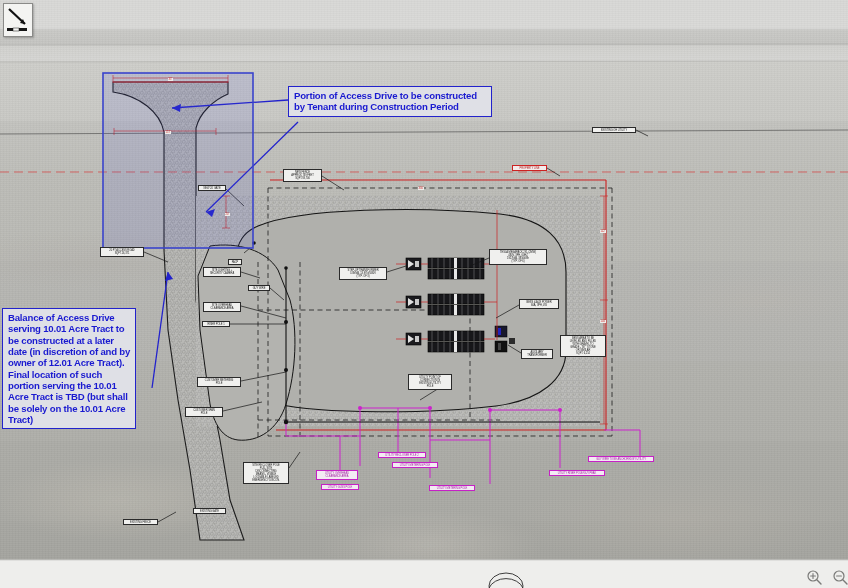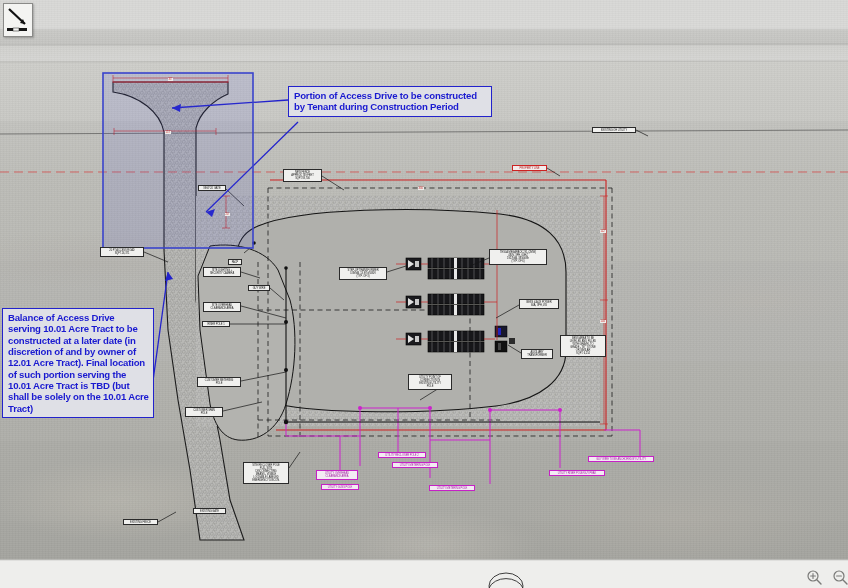--- a/index.html
+++ b/index.html
@@ -62,21 +62,21 @@
     font-family: "Liberation Sans", sans-serif;
     letter-spacing: -0.2px;
     padding: 3px 4px 3px 5px;
     line-height: 1.18;
   }
   #callout-top {
     left: 288px; top: 86px; width: 204px;
     font-size: 9.6px;
   }
   #callout-left {
-    left: 2px; top: 308px; width: 152px;
+    left: 2px; top: 308px; width: 134px;
     font-size: 9.6px;
   }
   
   #north-block {
     position: absolute; left: 3px; top: 3px; width: 30px; height: 34px;
     background: #f4f4f2;
     border: 1px solid #8a8a88;
     box-shadow: 1px 1px 2px rgba(0,0,0,0.25);
   }
   

